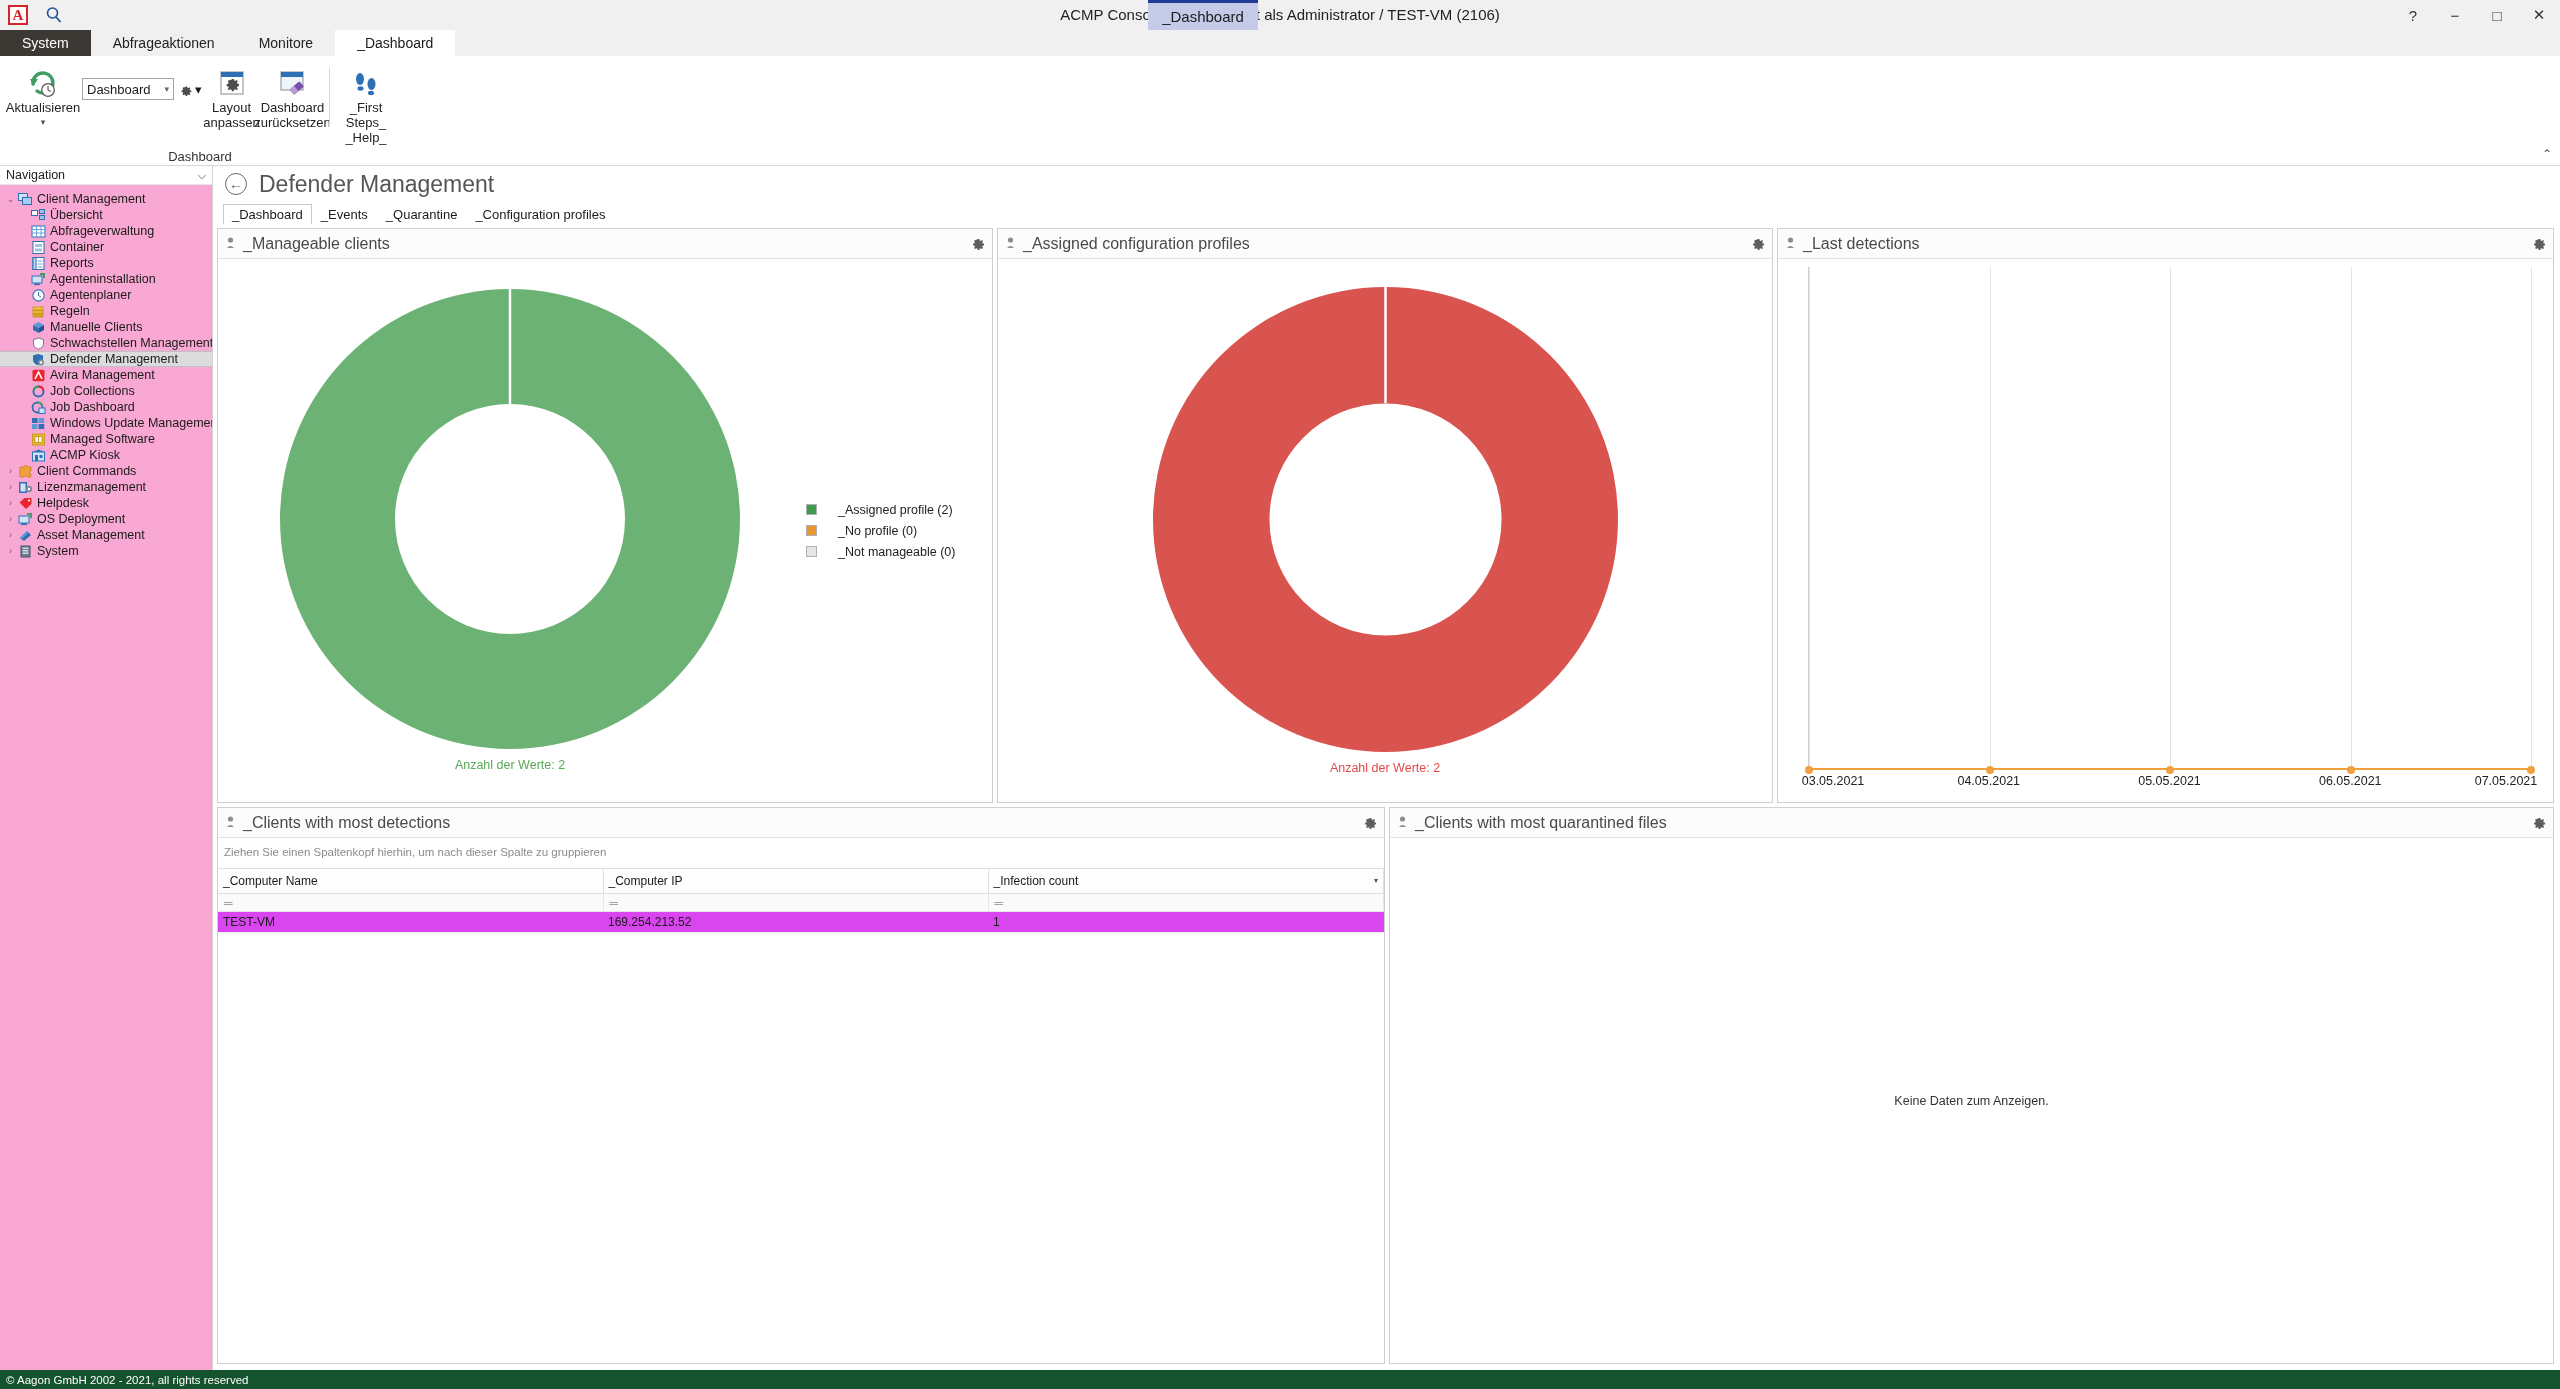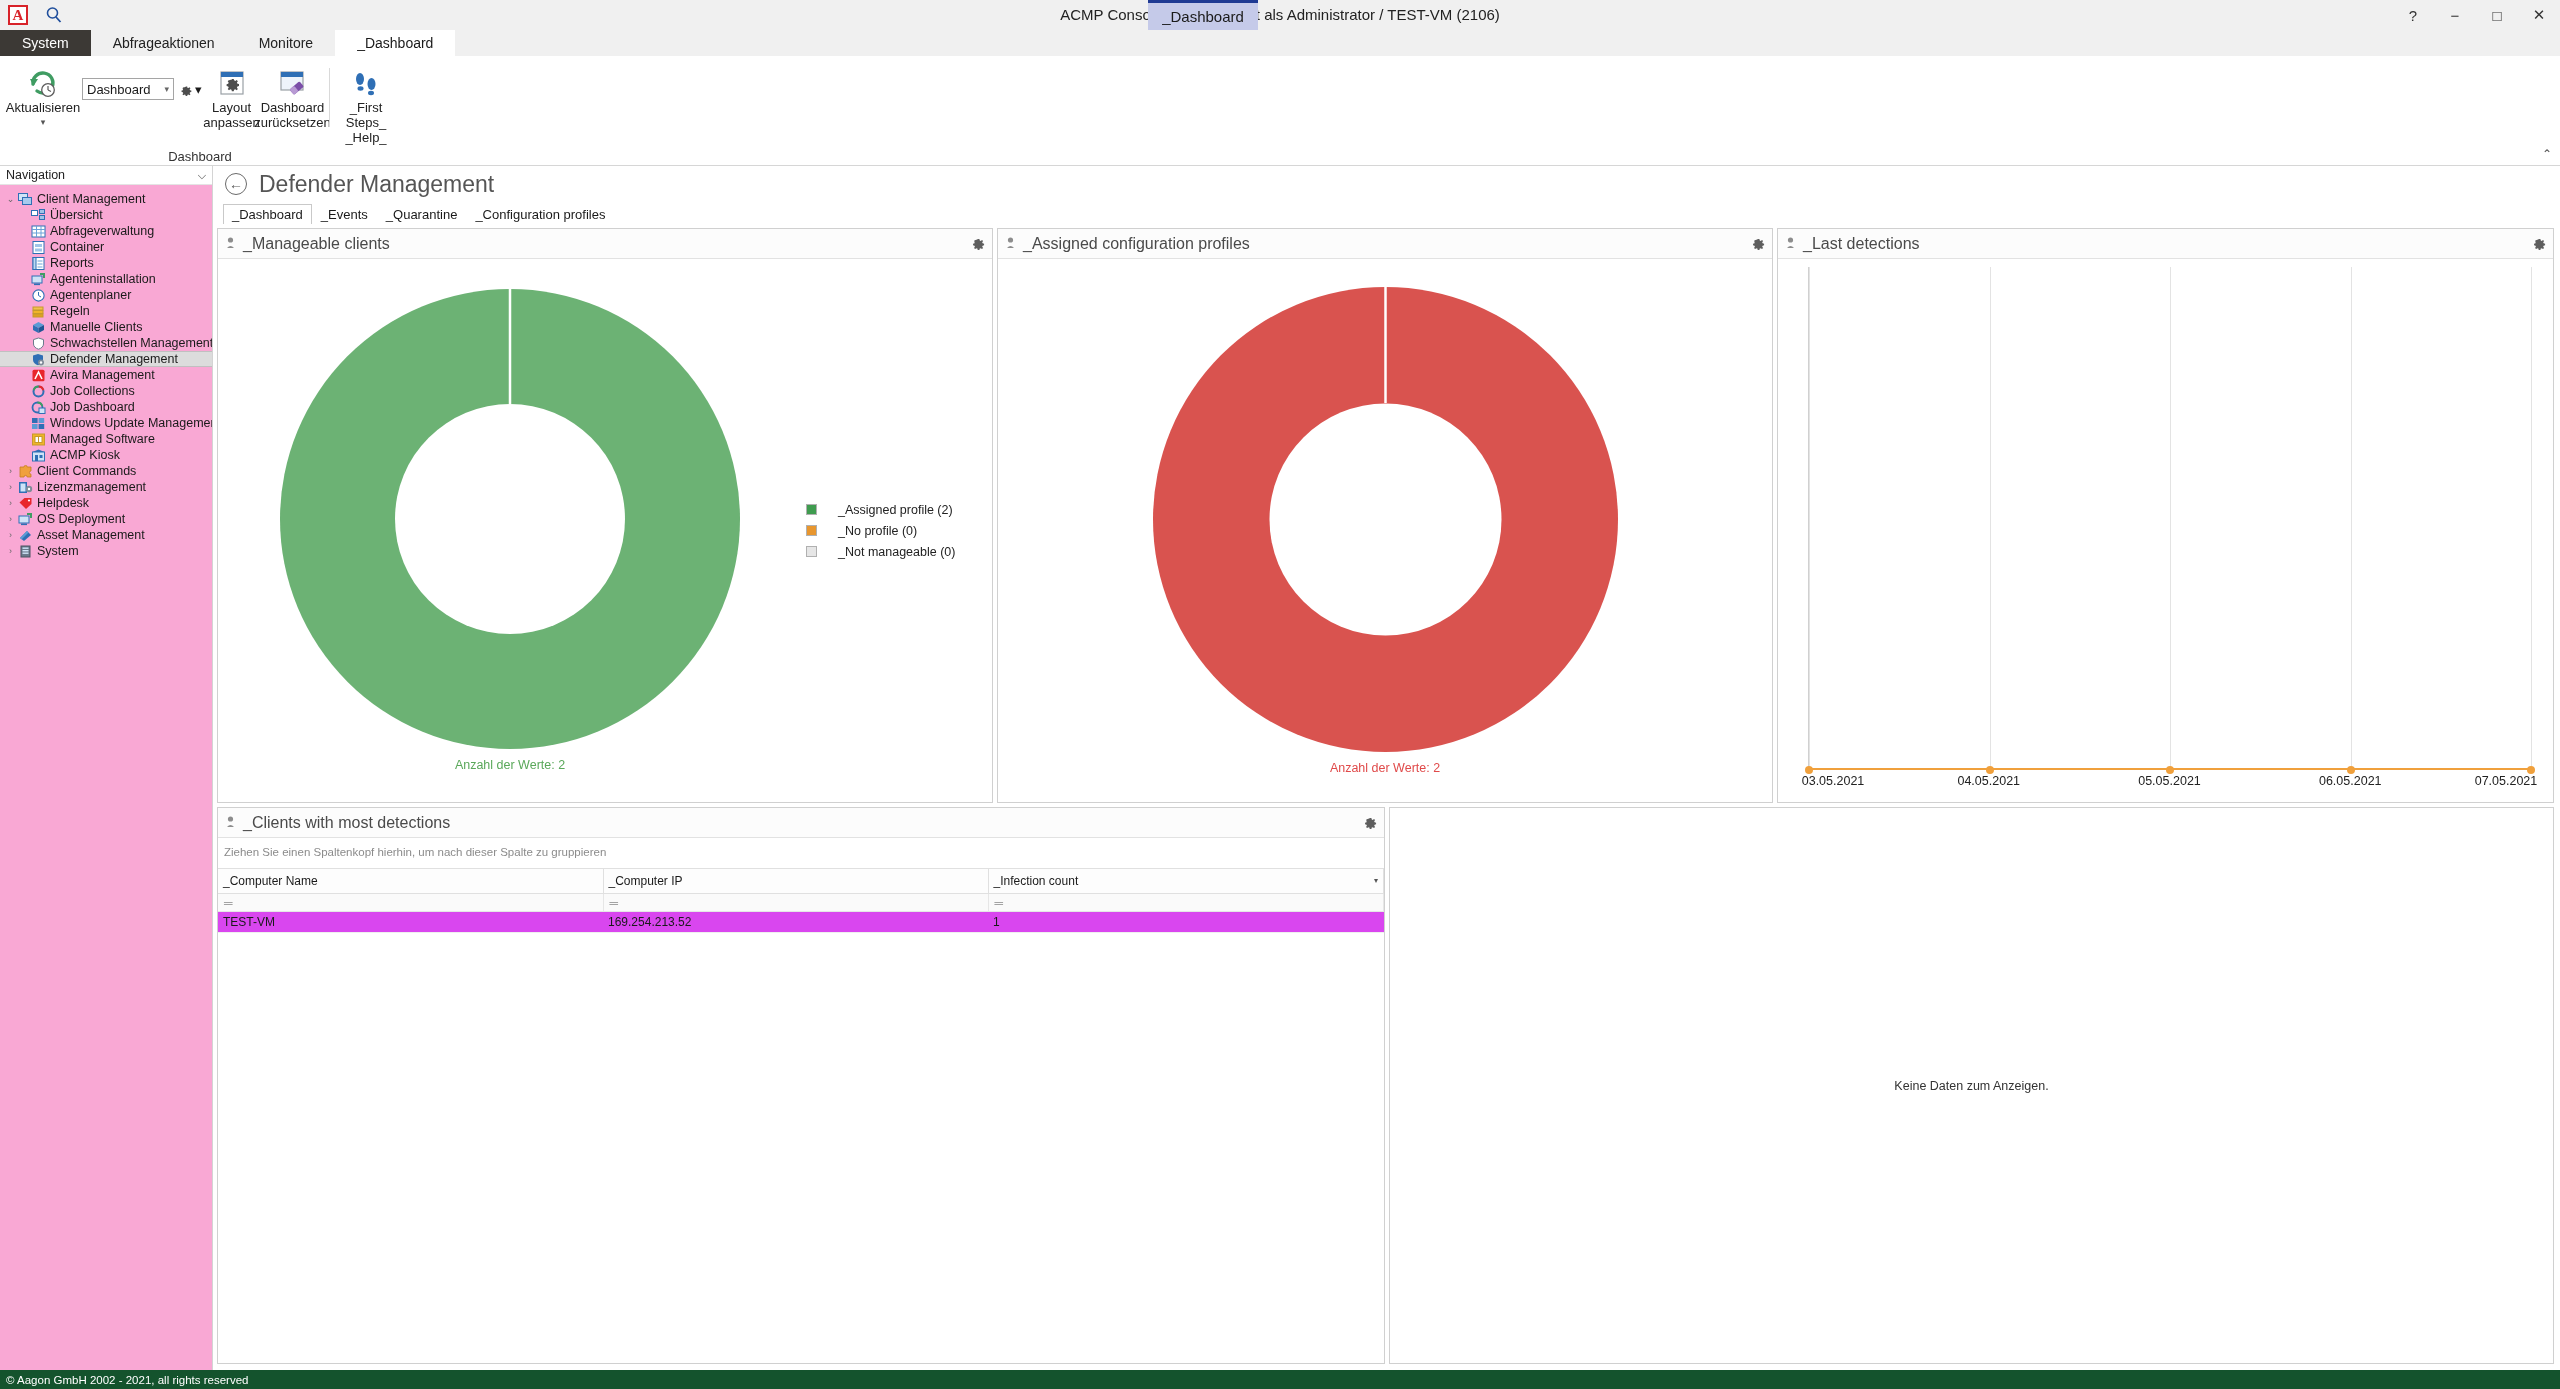--- a/index.html
+++ b/index.html
@@ -736,20 +736,30 @@
                     <td>TEST-VM</td>
                     <td>169.254.213.52</td>
                     <td>1</td>
                   </tr>
                 </tbody>
               </table>
             </div>
           </div>
 
           <div class="panel" style="flex:1;">
+            <div class="panel-head">
+              <span><svg width="13" height="13" viewBox="0 0 13 13">
+                    <circle cx="6.5" cy="4" r="2.6" fill="#8d8d8d"></circle>
+                    <path d="M3 12 q3.5-4 7 0z" fill="#8d8d8d"></path>
+                  </svg></span>
+              <span class="panel-title">_Clients with most quarantined files</span>
+              <span class="panel-gear"><svg width="17" height="17" viewBox="0 0 16 16">
+                    <path d="M8 5.2a2.8 2.8 0 100 5.6 2.8 2.8 0 000-5.6zm6.2 3.9l-1.4-.3a5 5 0 00-.4-1l.9-1.1-1.1-1.1-1.1.9a5 5 0 00-1-.4L9.8 4.8H8.2l-.3 1.3a5 5 0 00-1 .4l-1.1-.9L4.7 6.7l.9 1.1a5 5 0 00-.4 1l-1.4.3v1.6l1.4.3a5 5 0 00.4 1l-.9 1.1 1.1 1.1 1.1-.9a5 5 0 001 .4l.3 1.3h1.6l.3-1.3a5 5 0 001-.4l1.1.9 1.1-1.1-.9-1.1a5 5 0 00.4-1l1.4-.3z" fill="#5e5e5e"></path>
+                  </svg></span>
+            </div>
             <div class="panel-body">
               <div class="no-data">Keine Daten zum Anzeigen.</div>
             </div>
           </div>
 
         </div>
       </div>
     </div>
   </div>
 

